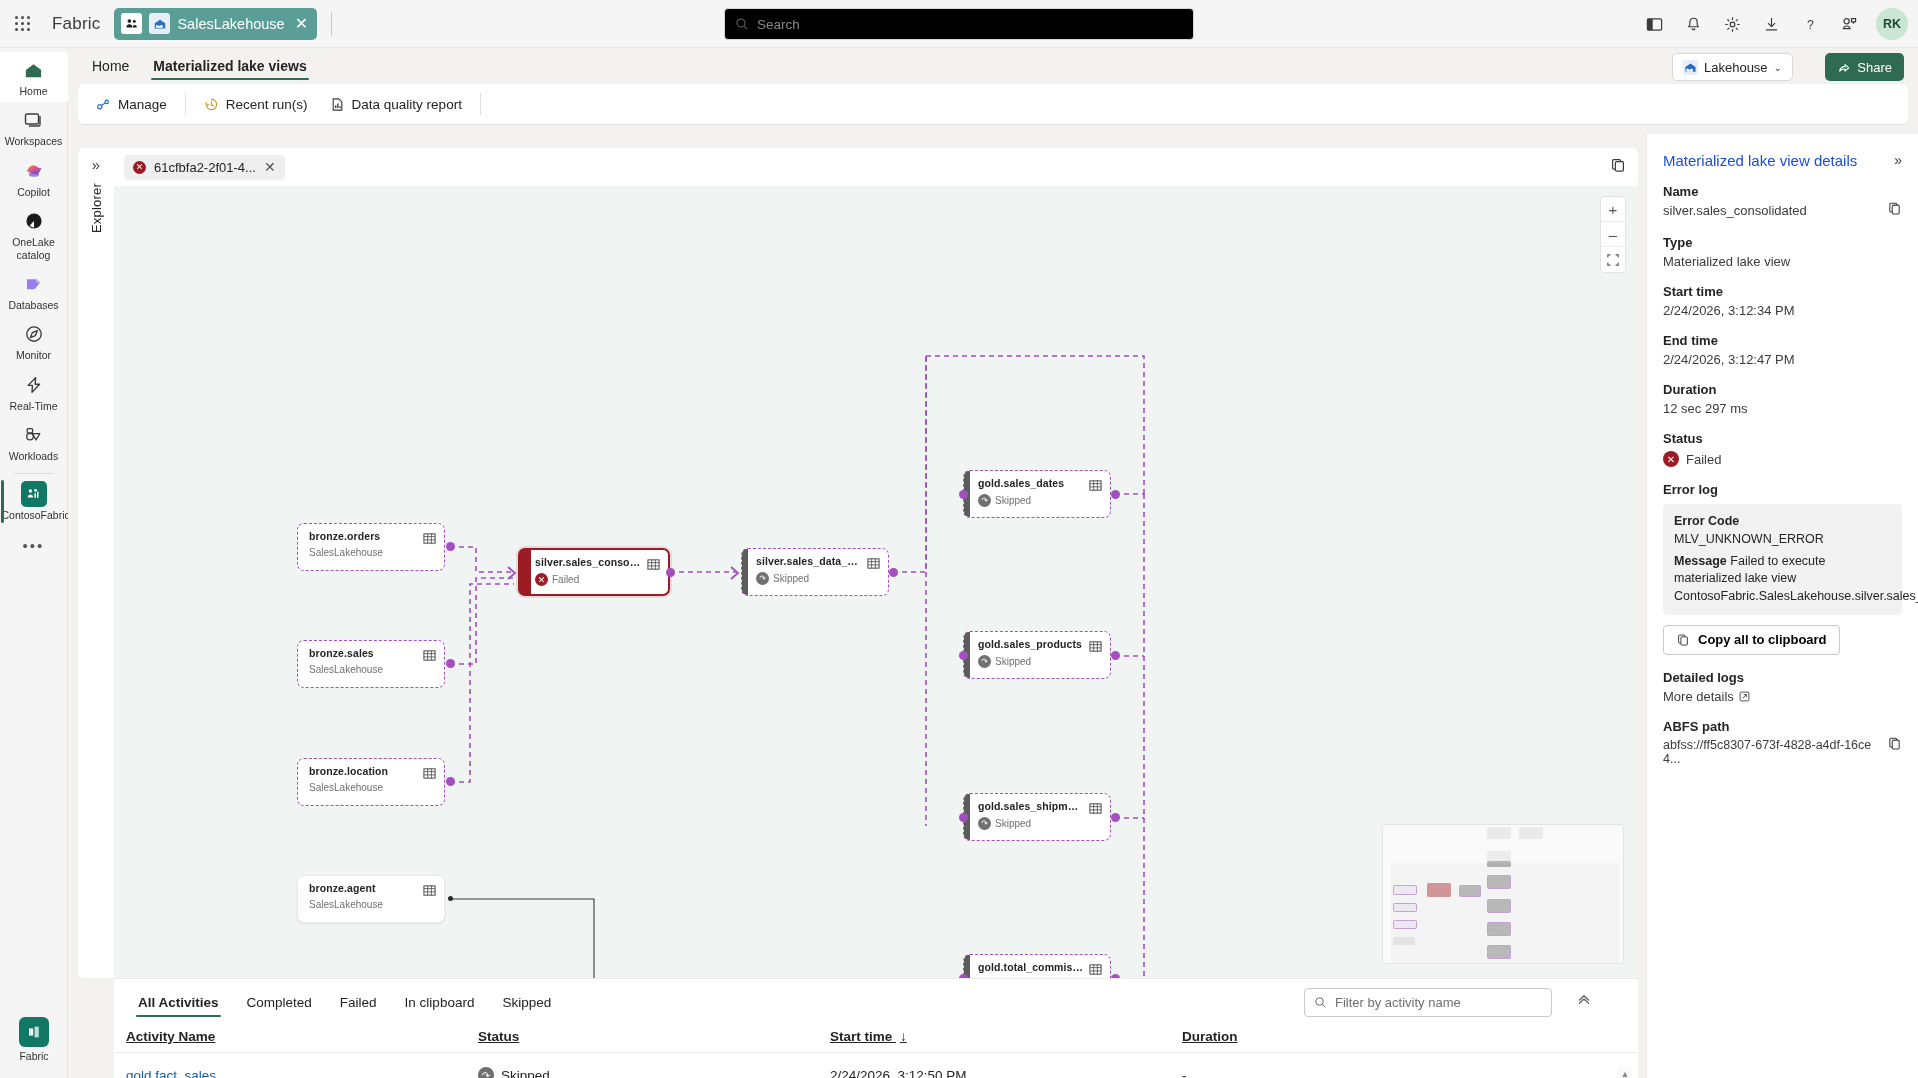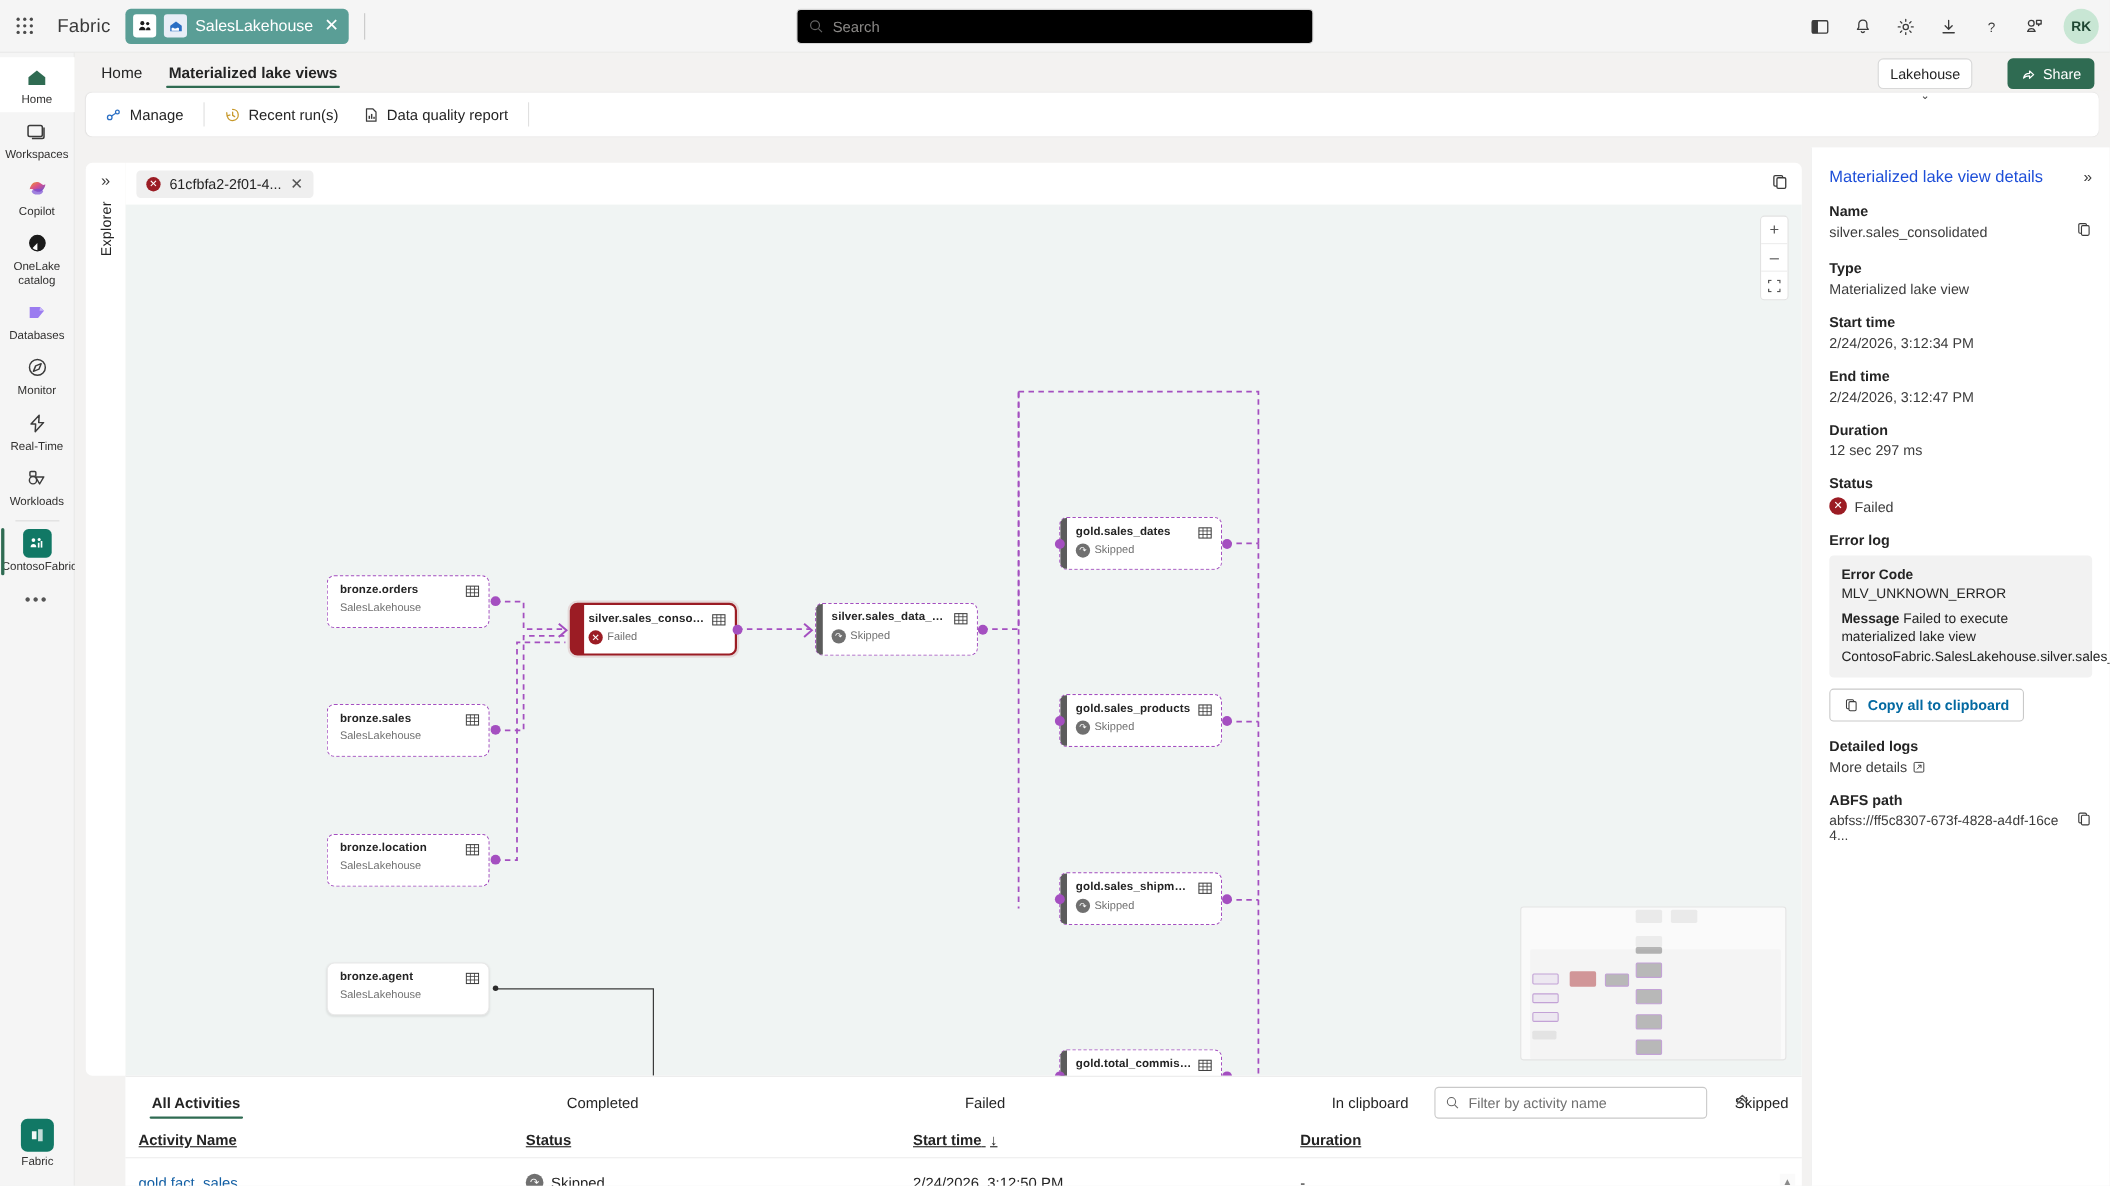--- a/index.html
+++ b/index.html
@@ -104,21 +104,21 @@
     box-shadow: 0 .5px 1px rgba(0,0,0,.07);
   }
   .rbtn {
     display: flex; align-items: center; gap: 7px; font-size: 13.5px; color: #242424;
     padding: 6px 10px; border-radius: 4px; cursor: pointer;
   }
   .rsep { width: 1px; height: 22px; background: #e0e0e0; margin: 0 6px; }
   .lakehouse-pill {
     position: absolute; right: 125px; top: 5px; height: 28px; background: #fff;
     border: 1px solid #d8d8d8; border-radius: 5px; display: flex; align-items: center;
-    gap: 6px; padding: 0 10px; font-size: 13px; color: #242424; cursor: pointer; flex-direction: column;
+    gap: 6px; padding: 0 10px; font-size: 13px; color: #242424; cursor: pointer;
   }
   .share-btn {
     position: absolute; right: 14px; top: 5px; height: 28px; background: #2f6b52;
     color: #fff; border-radius: 5px; display: flex; align-items: center; gap: 6px;
     padding: 0 12px; font-size: 13px; cursor: pointer;
   }
   .ribbon-wrap { position: relative; }
 
   
   .workarea { position: absolute; left: 0; top: 86px; width: 1850px; height: 944px; }
@@ -194,21 +194,21 @@
     position: absolute; right: 14px; bottom: 14px; width: 242px; height: 140px;
     background: #fafafa; border: 1px solid #e4e4e4; border-radius: 3px; z-index: 6; overflow: hidden;
   }
   .mm { position: absolute; border-radius: 1.5px; }
 
   
   .activities {
     position: absolute; left: 46px; top: 844px; width: 1524px; height: 186px;
     background: #fff; border-top: 1px solid #ececec;
   }
-  .act-tabs { display: flex; align-items: flex-end; gap: 4px; padding: 10px 0 0 12px; height: 40px; position: relative; justify-content: space-between;}
+  .act-tabs { display: flex; align-items: flex-end; gap: 4px; padding: 10px 0 0 12px; height: 40px; position: relative;}
   .atab { position: relative; font-size: 13.5px; color: #242424; padding: 3px 12px 9px; cursor: pointer; }
   .atab.active { font-weight: 600; }
   .atab.active::after {
     content: ''; position: absolute; left: 10px; right: 10px; bottom: 2px; height: 2.5px;
     background: #2f6b52; border-radius: 2px;
   }
   .filterbox {
     position: absolute; right: 86px; top: 9px; width: 248px; height: 29px;
     border: 1px solid #c9c9c9; border-radius: 4px; display: flex; align-items: center;
     gap: 8px; padding: 0 9px; background: #fff; cursor: text;
@@ -251,21 +251,21 @@
   .copy-ico { cursor: pointer; color: #3b3b3b; flex: 0 0 auto; margin-top: 2px; }
   .status-line { display: flex; align-items: center; gap: 7px; margin-top: 5px; font-size: 13px; color: #3b3b3b; }
   .errbox {
     margin-top: 7px; background: #f2f2f2; border-radius: 4px; padding: 9px 11px;
     font-size: 12.5px; color: #242424; line-height: 1.42;
   }
   .errbox b { font-weight: 700; }
   .copyall {
     margin-top: 10px; height: 30px; border: 1px solid #c9c9c9; border-radius: 4px; background: #fff;
     display: inline-flex; align-items: center; gap: 8px; padding: 0 12px; font-size: 13px;
-    color: #0369a1; cursor: pointer; font-weight: 600;
+    color: #000000; cursor: pointer; font-weight: 600;
   }
   .morelink { font-size: 13px; color: #3b3b3b; margin-top: 4px; display: flex; align-items: center; gap: 5px; cursor: pointer; }
   .abfs { font-size: 12.5px; color: #3b3b3b; margin-top: 4px; word-break: break-all; }
 
   .ico-fail {
     width: 13px; height: 13px; border-radius: 50%; background: #9b1c24; color: #fff;
     display: inline-flex; align-items: center; justify-content: center; font-size: 9px; flex:0 0 auto;
   }
   .ico-fail.big { width: 16px; height: 16px; font-size: 10px; }
   .ico-skip {

